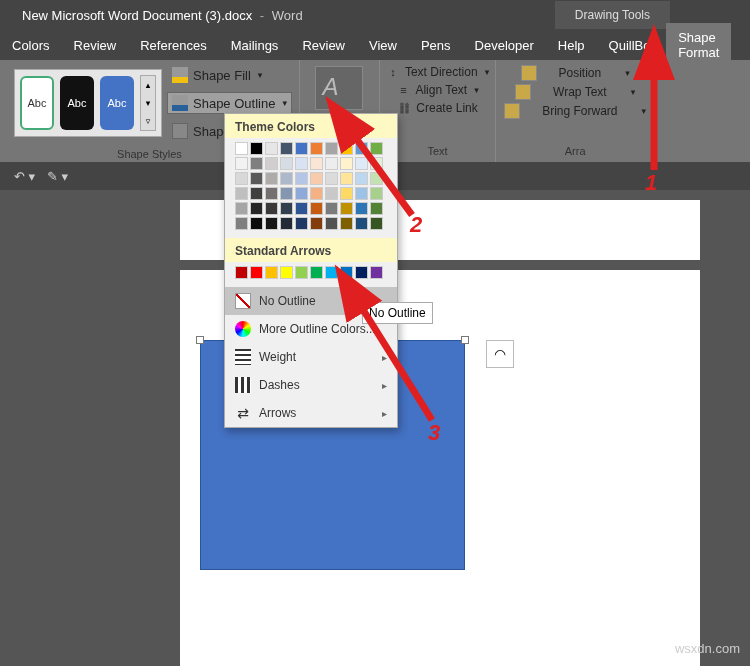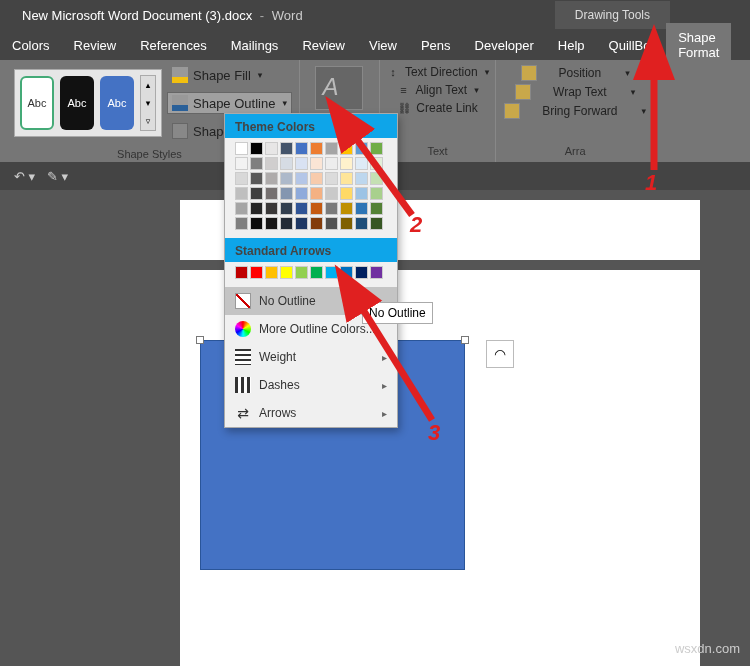--- a/index.html
+++ b/index.html
@@ -63,21 +63,21 @@
   
   .doc-area { position: absolute; top: 190px; left: 0; right: 0; bottom: 0; background: #555; }
   .page { position: absolute; top: 10px; left: 180px; width: 520px; height: 60px; background: #fff; }
   .page2 { position: absolute; top: 80px; left: 180px; width: 520px; height: 400px; background: #fff; }
   .shape-rect { position: absolute; top: 340px; left: 200px; width: 265px; height: 230px; background: #4472c4; border: 1px solid #2a5599; }
   .shape-handle { position: absolute; width: 8px; height: 8px; background: #fff; border: 1px solid #777; }
   .layout-btn { position: absolute; top: 340px; left: 486px; width: 28px; height: 28px; background: #fff; border: 1px solid #bbb; display: flex; align-items: center; justify-content: center; font-size: 14px; }
   
   
   .outline-menu { position: absolute; top: 113px; left: 224px; width: 174px; background: #f0f0f0; border: 1px solid #aaa; z-index: 100; box-shadow: 2px 4px 8px rgba(0,0,0,0.3); }
-  .menu-header { font-weight: bold; font-size: 12px; color: #444; padding: 6px 10px 4px; background: #0ea5e9; }
+  .menu-header { font-weight: bold; font-size: 12px; color: #444; padding: 6px 10px 4px; background: #fef9c3; }
   .color-grid { display: grid; grid-template-columns: repeat(10, 13px); gap: 2px; padding: 4px 10px 8px; }
   .cg { width: 13px; height: 13px; border: 1px solid #ccc; }
   .std-row { display: flex; gap: 2px; padding: 4px 10px 8px; }
   .menu-item { display: flex; align-items: center; gap: 8px; padding: 6px 10px; font-size: 12px; color: #333; cursor: pointer; }
   .menu-item.hov { background: #c4c4c4; }
   .mi-icon { width: 16px; height: 16px; display: inline-block; }
   .mi-arrow { margin-left: auto; font-size: 10px; color: #666; }
   .tooltip { position: absolute; top: 302px; left: 362px; background: #fff; border: 1px solid #aaa; padding: 3px 6px; font-size: 12px; z-index: 200; }
   
   

